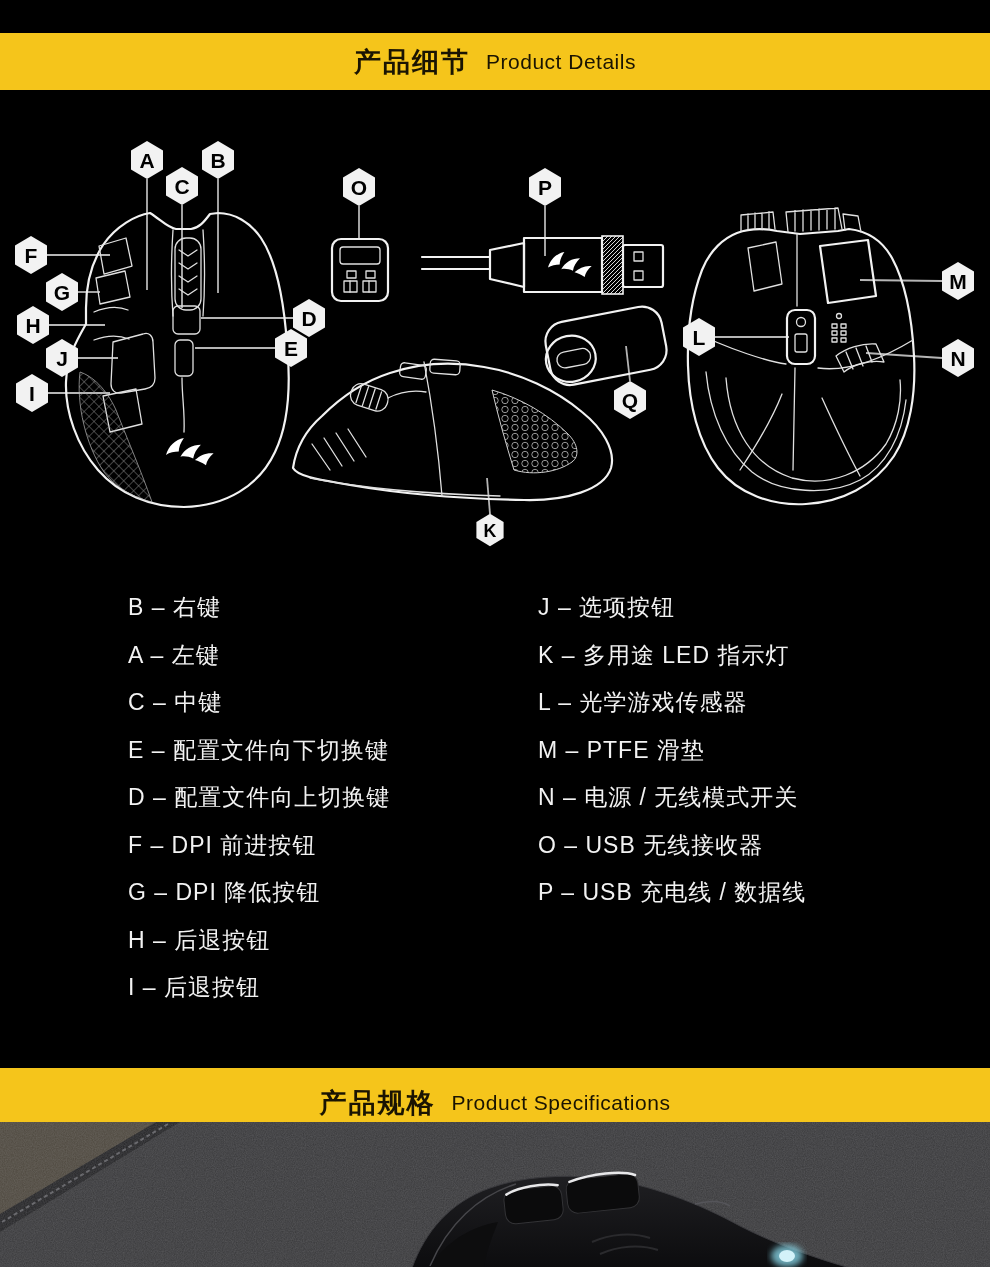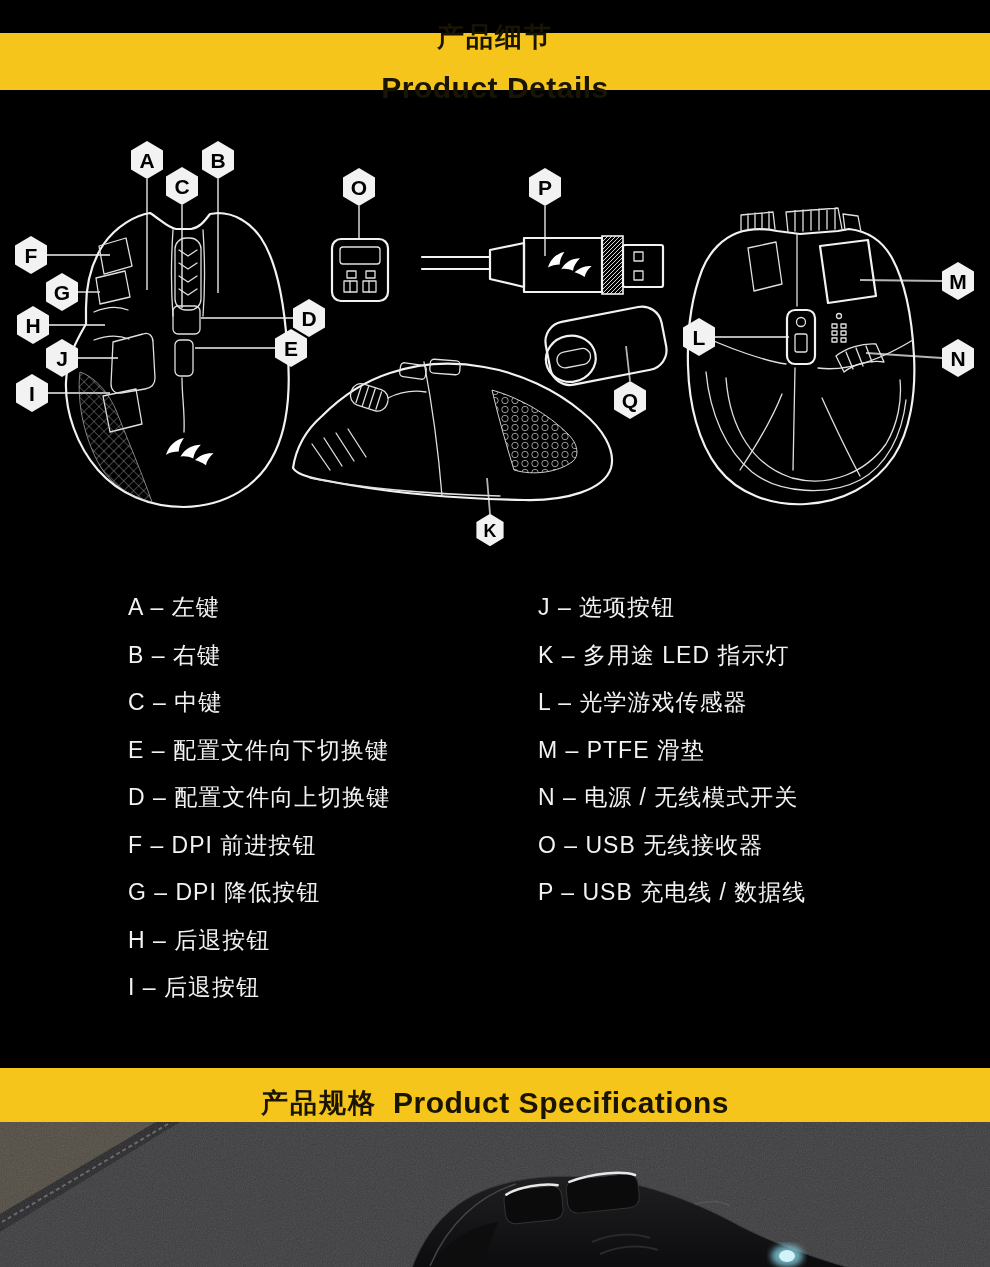--- a/index.html
+++ b/index.html
@@ -1,24 +1,24 @@
 <!DOCTYPE html>
 <html><head>
 <meta charset="utf-8">
 <style>
   html,body{margin:0;padding:0;background:#000;}
   body{width:990px;height:1267px;position:relative;overflow:hidden;
        font-family:"Liberation Sans","DejaVu Sans",sans-serif;}
   .banner{position:absolute;left:0;width:990px;background:#F5C51B;
           display:flex;align-items:center;justify-content:center;gap:16px;
           color:#1A1402;}
-  #banner-details{top:33px;height:57px;flex-direction:column;}
+  #banner-details{top:33px;height:57px;}
   #banner-specs{top:1068px;height:70px;}
   .banner .zh{font-size:27px;font-weight:700;letter-spacing:2px;}
-  .banner .en{font-size:30px;font-weight:700;letter-spacing:0.5px;}
+  .banner .en{font-size:21px;font-weight:400;letter-spacing:0.5px;}
   .diagram-svg{position:absolute;top:130px;left:0;}
   .legend{position:absolute;top:584px;margin:0;padding:0;list-style:none;
           color:#F2F2F2;font-size:23px;}
   .legend li{height:47.5px;display:flex;align-items:center;letter-spacing:1px;white-space:nowrap;}
   #legend-left{left:128px;}
   #legend-right{left:538px;text-align:right;}
   .photo-svg{position:absolute;top:1122px;left:0;}
   
   .ln{fill:none;stroke:#F2F2F2;stroke-width:2.2;stroke-linejoin:round;stroke-linecap:round;}
   .ln2{fill:none;stroke:#E0E0E0;stroke-width:1.3;stroke-linejoin:round;stroke-linecap:round;}
@@ -241,22 +241,22 @@
       <text class="hexletter" y="8">P</text>
       </g>
     <g transform="translate(630,400)">
       <polygon class="hexpoly" points="0,-19 16,-9.5 16,9.5 0,19 -16,9.5 -16,-9.5"></polygon>
       <text class="hexletter" y="8">Q</text>
       </g>
   </g>
 </svg>
 
 <ul class="legend" id="legend-left">
+  <li>B – 右键</li>
   <li>A – 左键</li>
-  <li>B – 右键</li>
   <li>C – 中键</li>
   <li>E – 配置文件向下切换键</li>
   <li>D – 配置文件向上切换键</li>
   <li>F – DPI 前进按钮</li>
   <li>G – DPI 降低按钮</li>
   <li>H – 后退按钮</li>
   <li>I – 后退按钮</li>
 </ul>
 <ul class="legend" id="legend-right">
   <li>J – 选项按钮</li>

